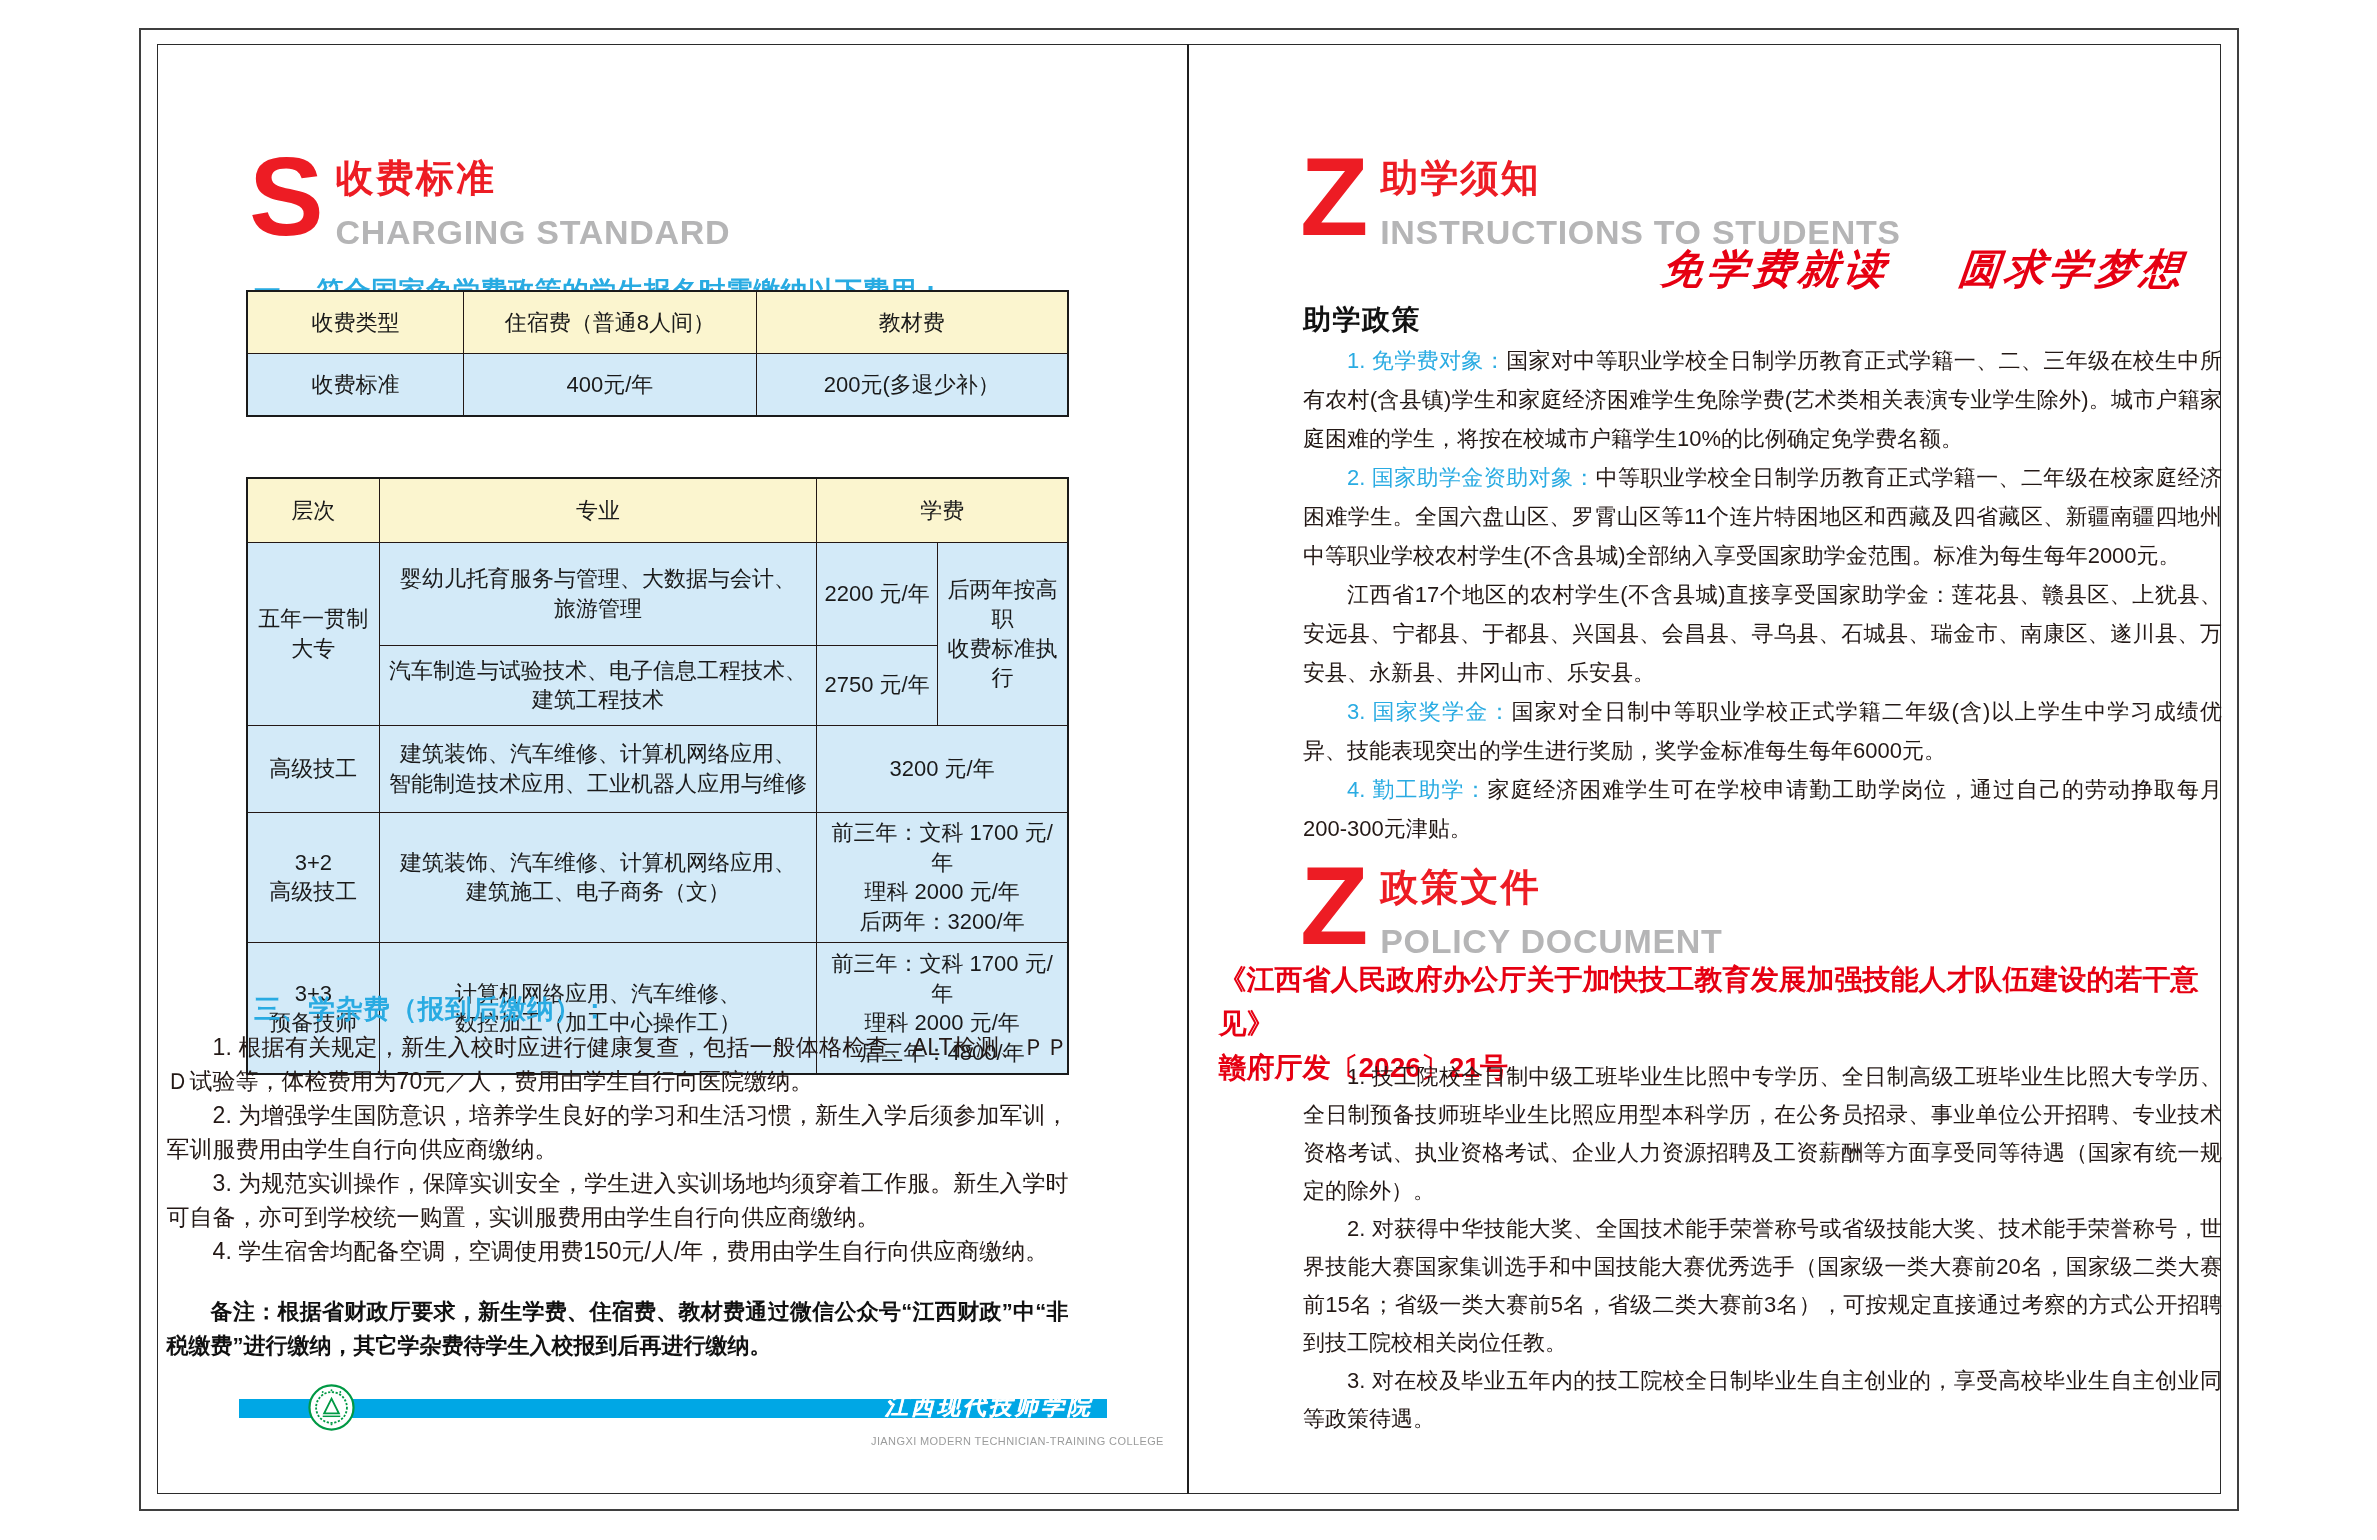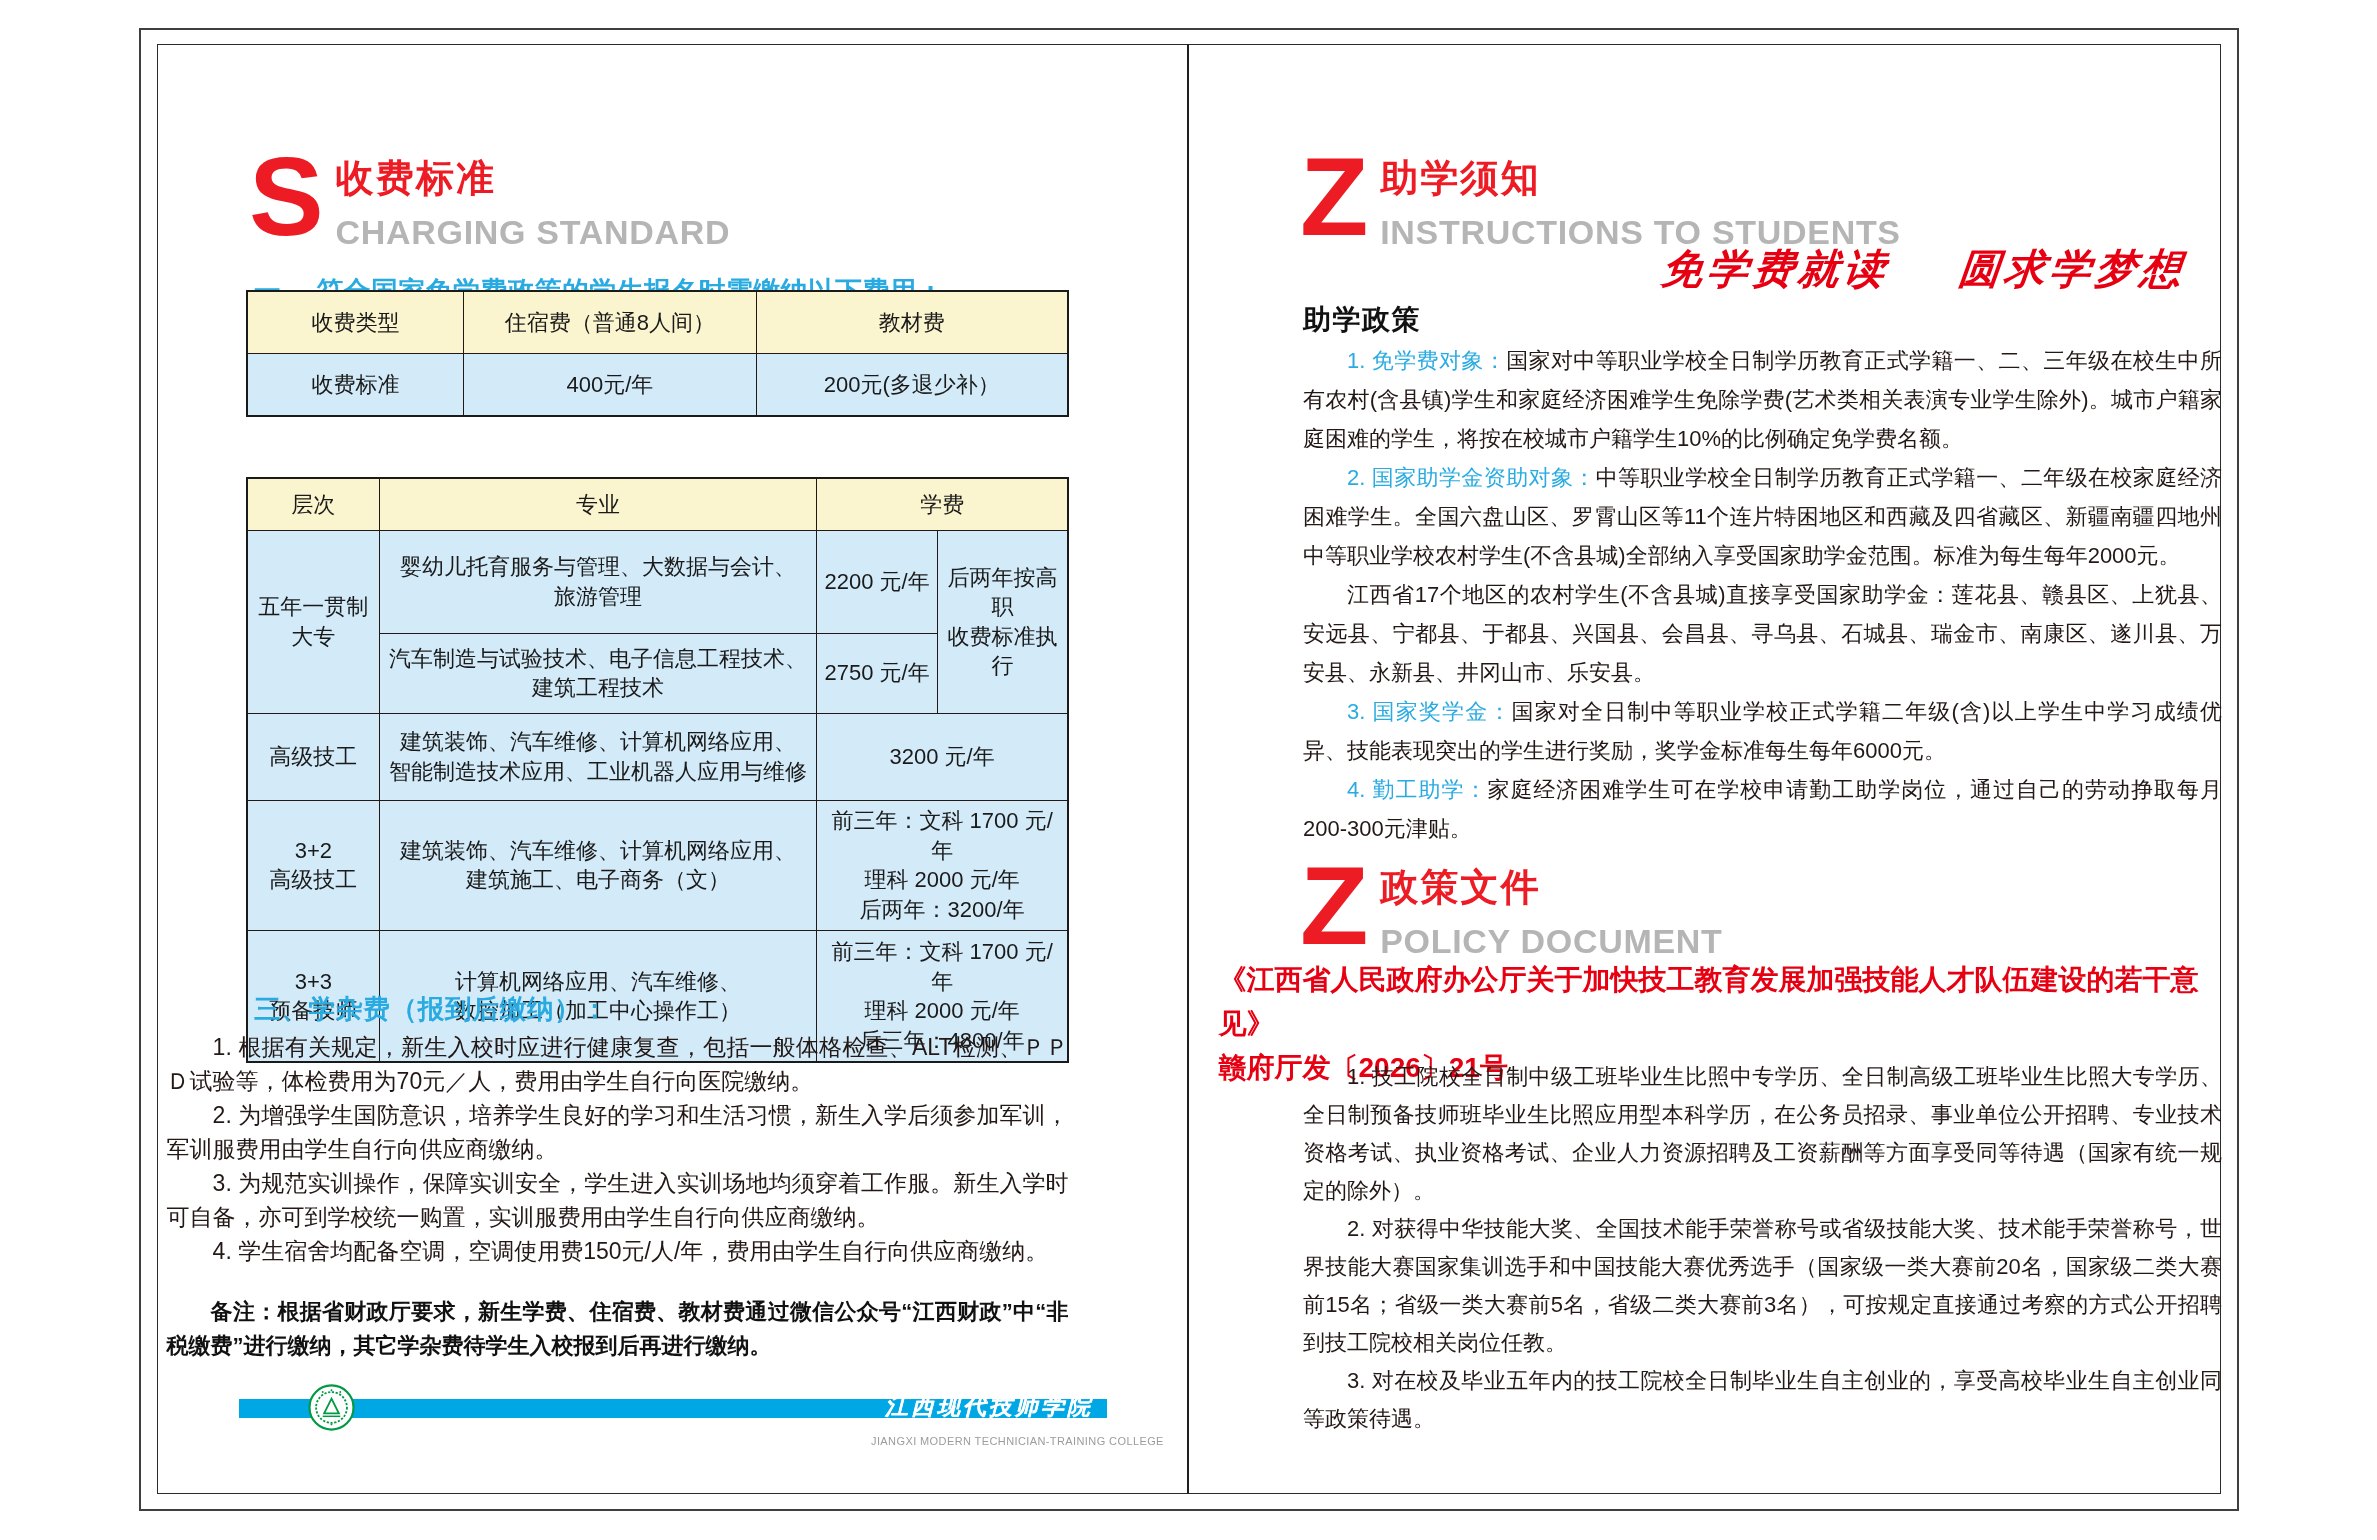--- a/index.html
+++ b/index.html
@@ -110,21 +110,21 @@
     <div class="sec-heading" style="left:97px; top:431px;">二、 不符合国家免学费政策的学生还需缴纳学费标准：</div>
 
     <table class="fee-table" style="top:433px;">
       <colgroup>
           <col style="width:16.1%">
           <col style="width:53.3%">
           <col style="width:14.7%">
           <col style="width:15.9%">
         </colgroup>
       <tbody>
-          <tr style="height:52px;">
+          <tr style="height:64px;">
         <th>层次</th>
         <th>专业</th>
         <th colspan="2">学费</th>
       </tr>
       <tr style="height:103px;">
         <td rowspan="2">五年一贯制
 大专</td>
         <td>婴幼儿托育服务与管理、大数据与会计、
 旅游管理</td>
         <td>2200 元/年</td>

